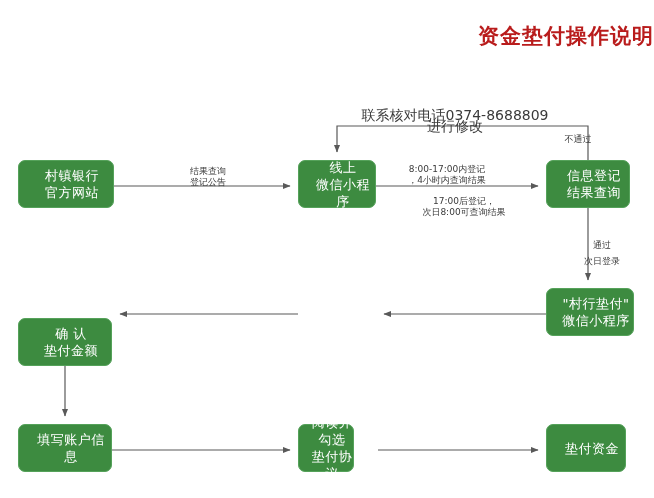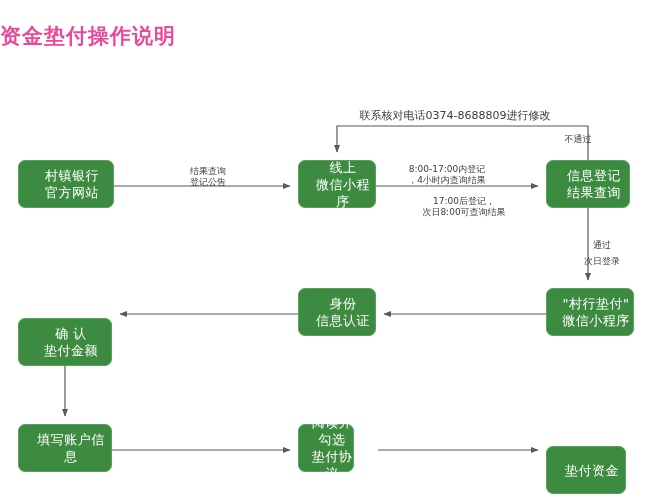--- a/index.html
+++ b/index.html
@@ -9,24 +9,24 @@
     background:#ffffff;
     font-family:"DejaVu Sans","Liberation Sans",sans-serif;
     overflow:hidden;
     position:relative;
   }
   #canvas{position:absolute;left:0;top:0;width:654px;height:498px;}
 
   .title{
     position:absolute;
     left:0;top:22px;width:654px;
-    text-align:left;
+    text-align:right;
     font-size:21px;
     font-weight:bold;
-    color:#ec4899;
+    color:#b91c1c;
     letter-spacing:1px;
     white-space:nowrap;
   }
 
   svg.edges{
     position:absolute;left:0;top:0;
     width:654px;height:498px;
     pointer-events:none;
   }
 
@@ -50,21 +50,21 @@
 
   .edge-label{
     position:absolute;
     color:#3a3a3a;
     font-size:9px;
     line-height:11px;
     text-align:center;
     white-space:pre-line;
     letter-spacing:0px;
   }
-  .edge-label.small{font-size:11px;}
+  .edge-label.small{font-size:14px;}
 </style>
 </head>
 <body>
 
 <div id="canvas">
 
   <div class="title">资金垫付操作说明</div>
 
   <svg class="edges" viewBox="0 0 654 498" xmlns="http://www.w3.org/2000/svg">
     <defs>
@@ -95,28 +95,26 @@
   </svg>
 
   <div class="node" style="left:18px;top:160px;width:96px;height:48px;">村镇银行
 官方网站</div>
   <div class="node" style="left:298px;top:160px;width:78px;height:48px;">线上
 微信小程序</div>
   <div class="node" style="left:546px;top:160px;width:84px;height:48px;">信息登记
 结果查询</div>
   <div class="node" style="left:546px;top:288px;width:88px;height:48px;">"村行垫付"
 微信小程序</div>
-  <div class="node" style="left:298px;top:288px;width:78px;height:48px;">身份
-信息认证</div>
   <div class="node" style="left:18px;top:288px;width:94px;height:48px;margin-top:30px;">确 认
 垫付金额</div>
   <div class="node" style="left:18px;top:424px;width:94px;height:48px;">填写账户信息</div>
   <div class="node" style="left:298px;top:424px;width:56px;height:48px;">阅读并勾选
 垫付协议</div>
-  <div class="node" style="left:546px;top:424px;width:80px;height:48px;margin-top:22px;">垫付资金</div>
+  <div class="node" style="left:546px;top:424px;width:80px;height:48px;">垫付资金</div>
 
   <div class="edge-label" style="left:168px;top:166px;width:80px;">结果查询
 登记公告</div>
   <div class="edge-label" style="left:387px;top:164px;width:120px;">8:00-17:00内登记
 ，4小时内查询结果</div>
   <div class="edge-label" style="left:404px;top:196px;width:120px;">17:00后登记，
 次日8:00可查询结果</div>
   <div class="edge-label small" style="left:355px;top:110px;width:200px;">联系核对电话0374-8688809进行修改</div>
   <div class="edge-label" style="left:554px;top:134px;width:48px;">不通过</div>
   <div class="edge-label" style="left:582px;top:240px;width:40px;">通过</div>

